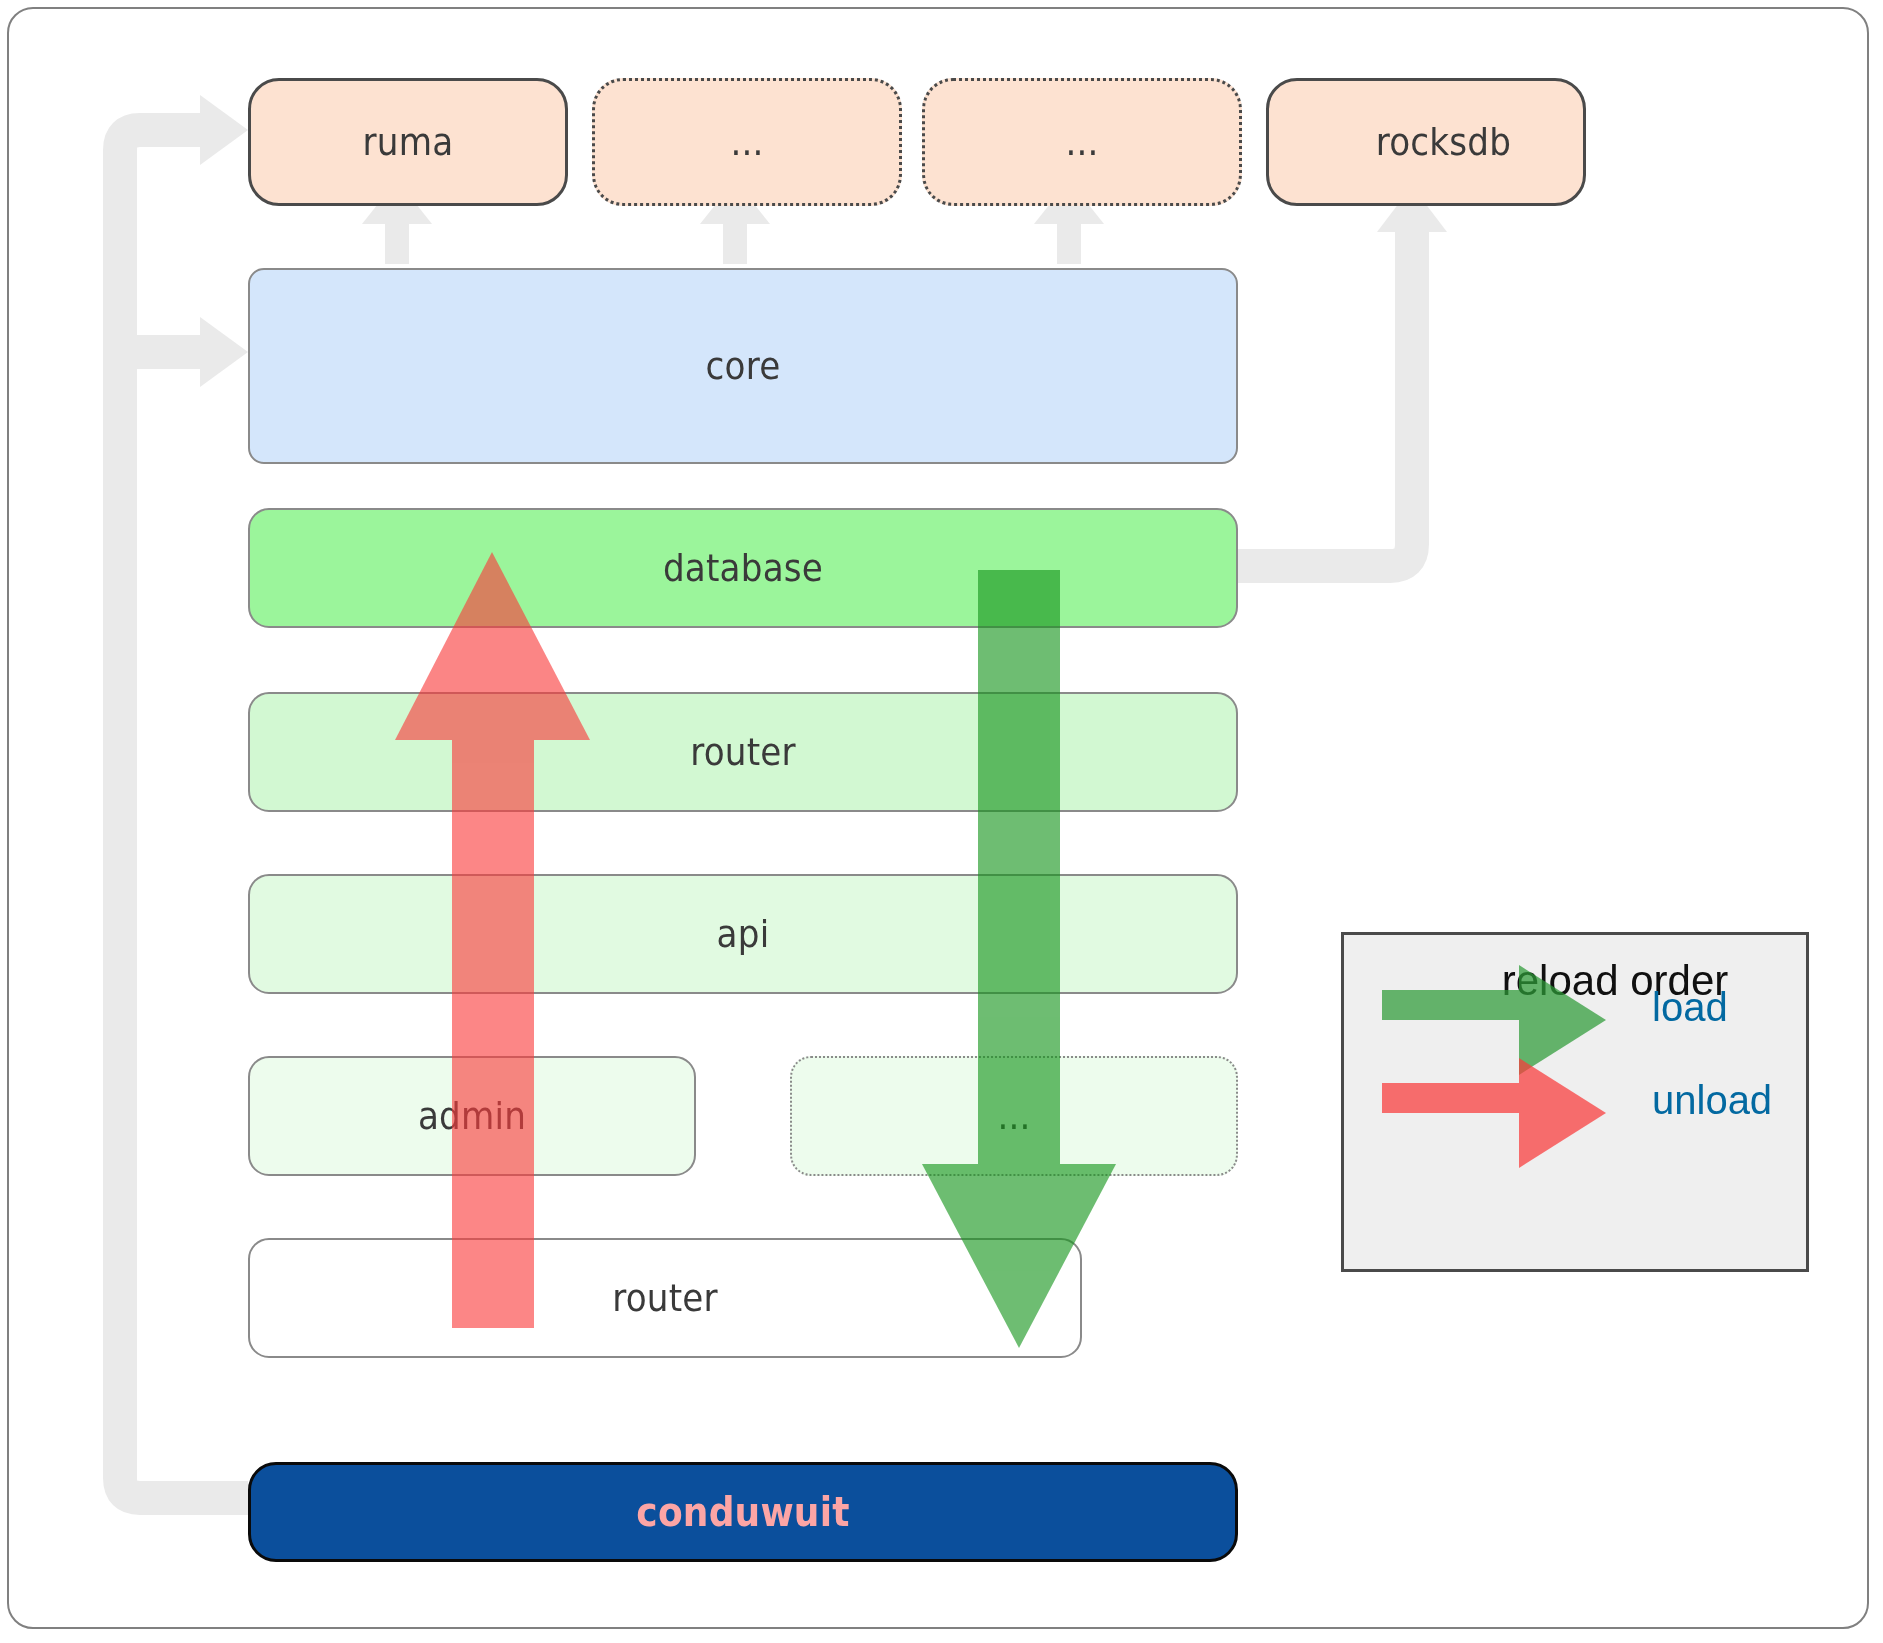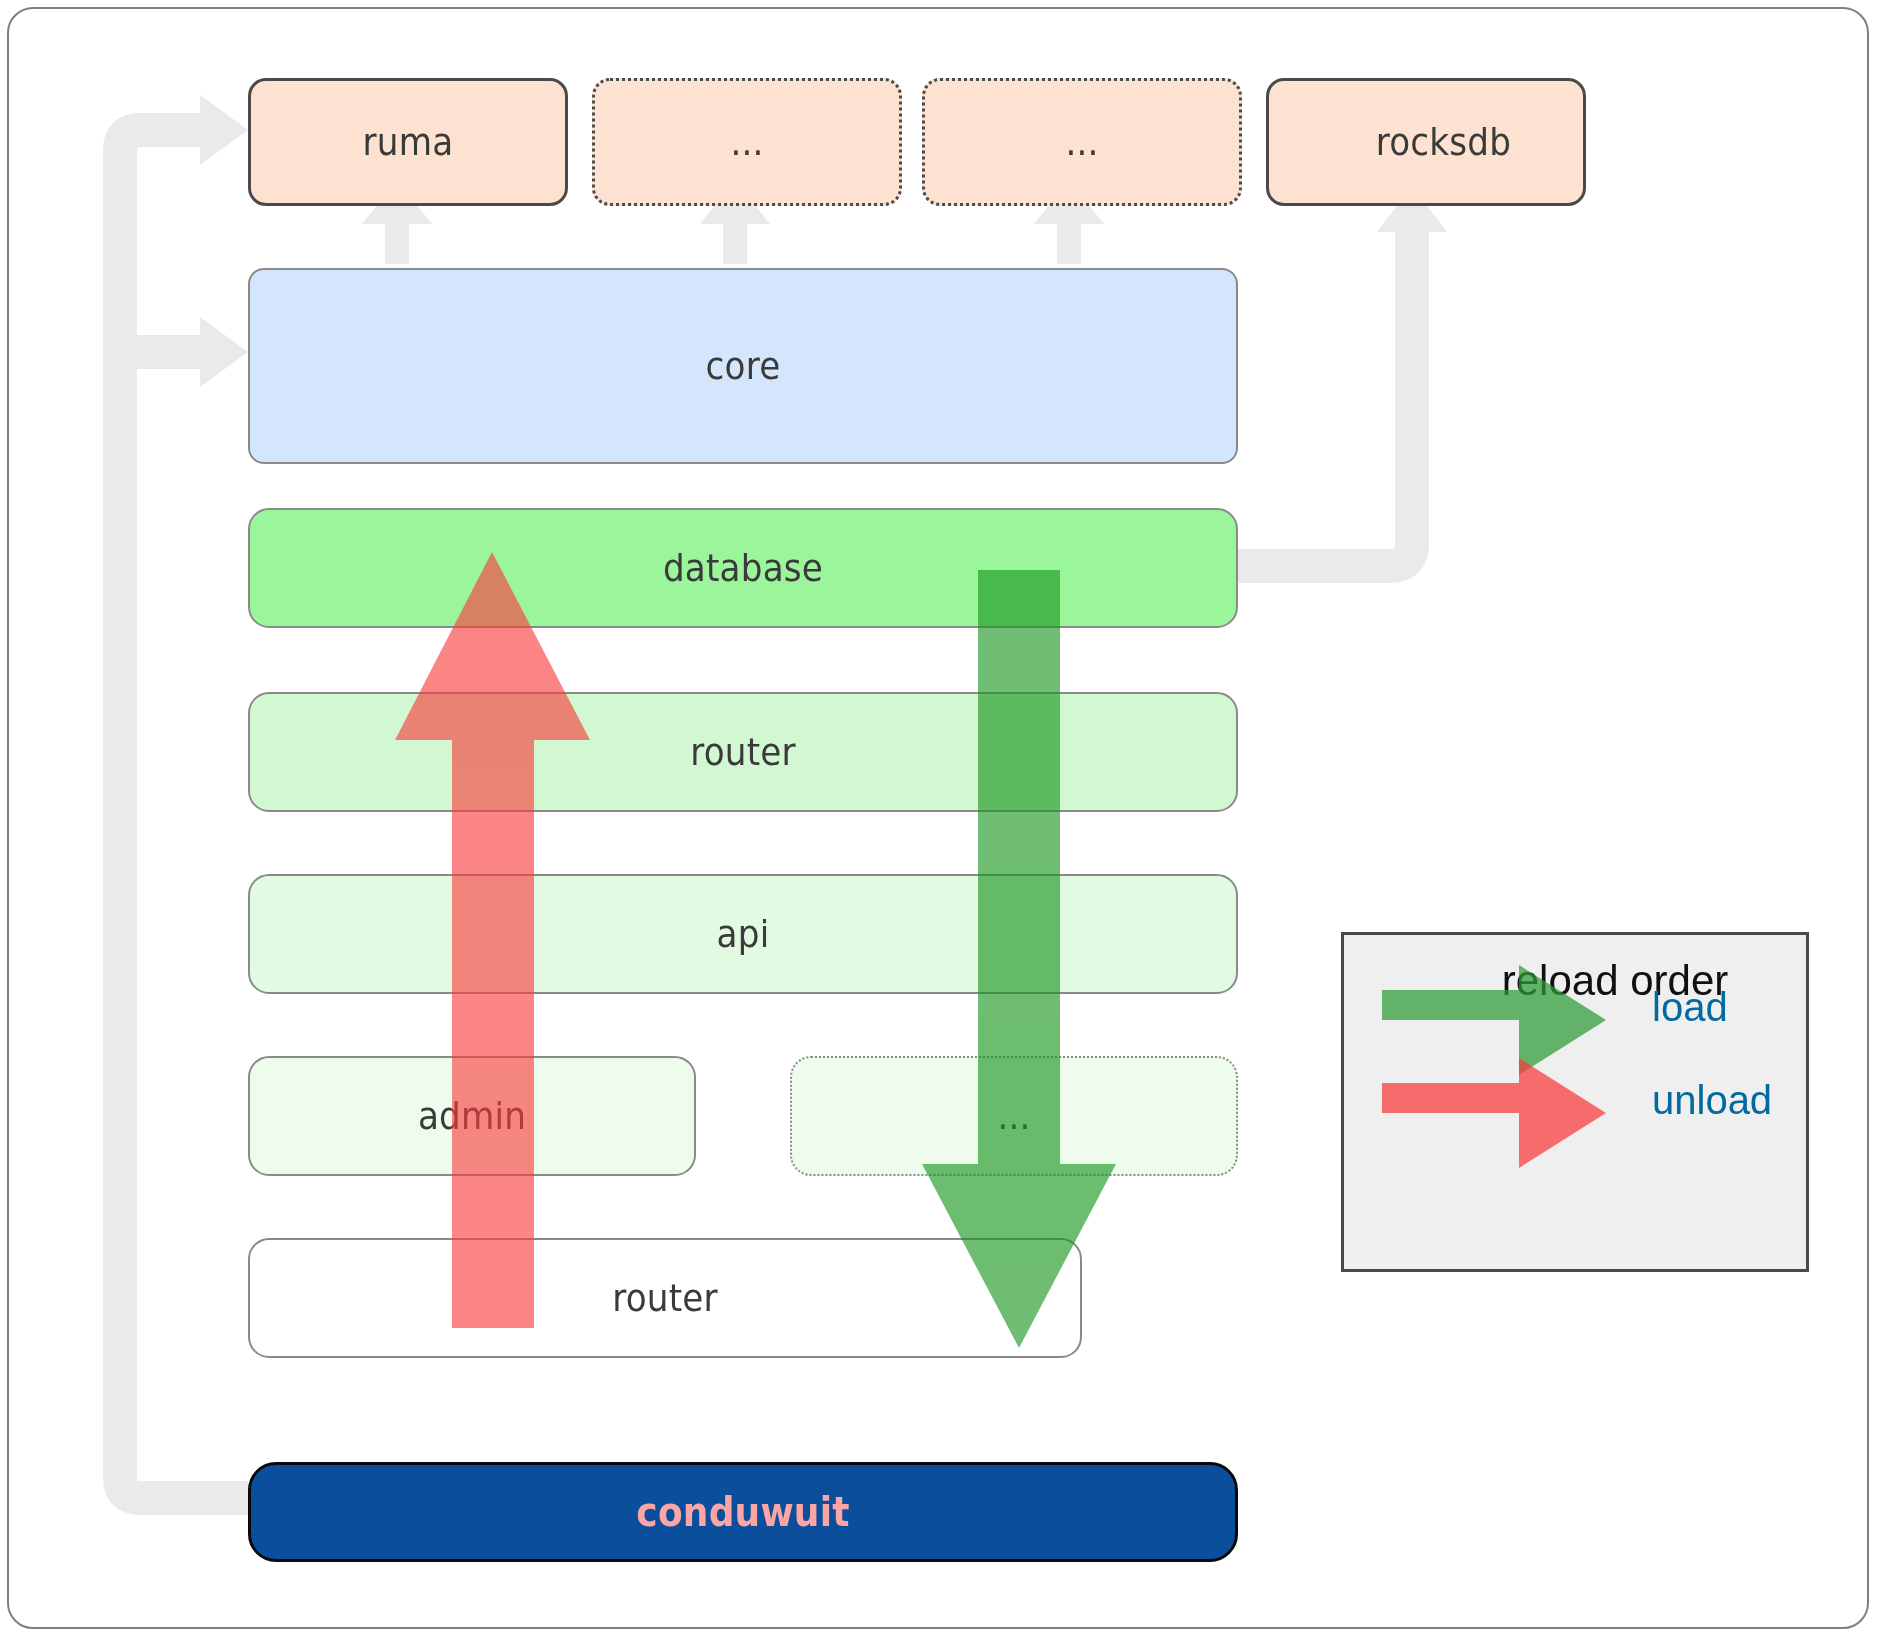--- a/index.html
+++ b/index.html
@@ -34,21 +34,21 @@
     justify-content:center;
     border-radius:14px;
     font-family:"DejaVu Sans Condensed","Liberation Sans",sans-serif;
     font-size:38px;
     color:#3a3a3a;
     letter-spacing:.2px;
   }
   .node.dep{
     background:#FDE2D1;
     border:3px solid #4a4a4a;
-    border-radius:18px;
+    border-radius:31px;
   }
   .node.dep.dotted{
     border:3px dotted #4a4a4a;
   }
   .node.core{
     background:#D4E6FB;
     border:2.5px solid #8a8a8a;
     border-radius:16px;
   }
   .node.stack{

